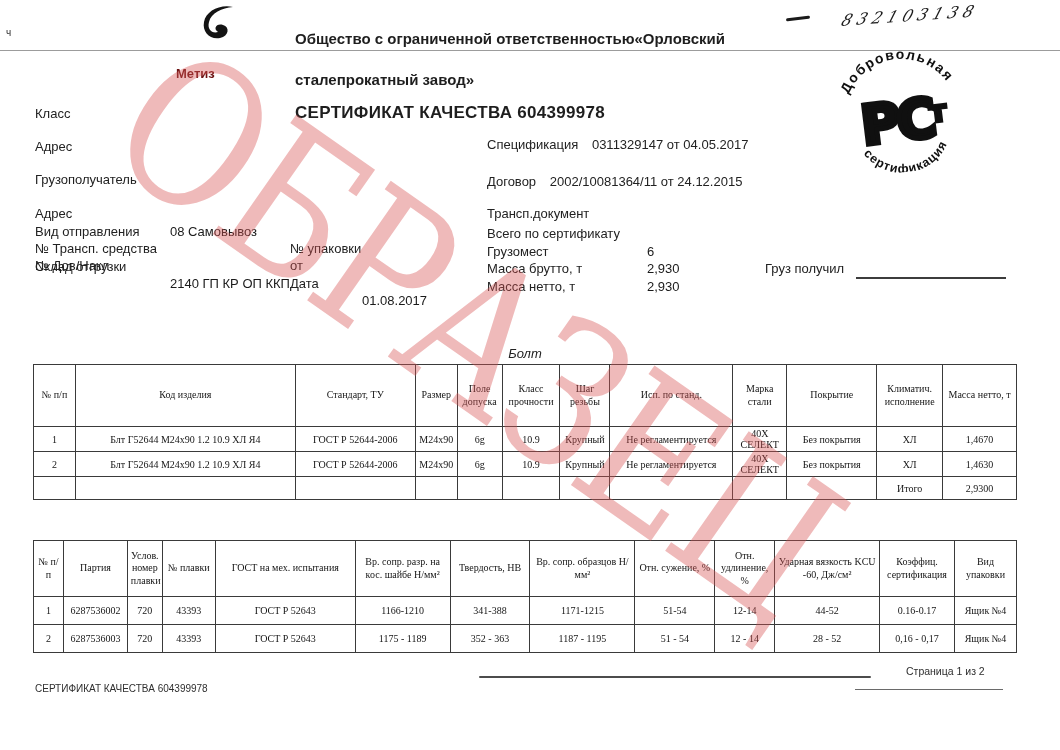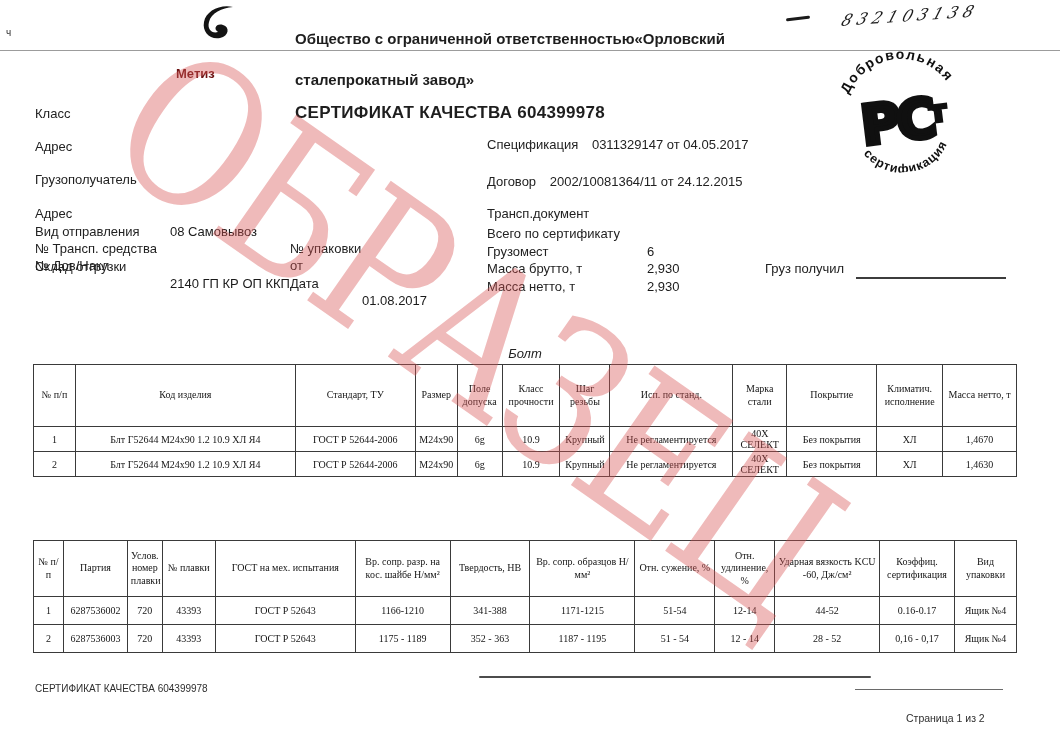--- a/index.html
+++ b/index.html
@@ -53,21 +53,21 @@
   #bolt-table thead tr{height:62px;}
   #bolt-table tbody tr{height:23px;}
   #quality-table thead tr{height:56px;}
   #quality-table tbody tr{height:28px;}
   table.doc th{line-height:1.25;}
 
   
   .smudge-a{position:absolute;left:479px;top:676px;width:392px;height:2px;background:#4c4c4c;border-radius:2px;}
   .smudge-b{position:absolute;left:855px;top:689px;width:148px;height:1px;background:#6a6a6a;}
   .footer-left{position:absolute;left:35px;top:683px;font-size:10px;color:#2e2e2e;}
-  .footer-right{position:absolute;left:906px;top:712px;font-size:10.5px;color:#2e2e2e;}
+  .footer-right{position:absolute;left:906px;top:665px;font-size:10.5px;color:#2e2e2e;}
   .corner-mark{position:absolute;left:6px;top:27px;font-size:10px;color:#333;}
 
   
   .watermark{
     position:absolute;left:196px;top:16px;z-index:60;pointer-events:none;
     font-family:"DejaVu Serif",serif;font-size:200px;line-height:1;
     color:rgba(216,82,82,0.40);letter-spacing:-6px;
     transform:rotate(35deg) scaleX(0.82);transform-origin:0 0;
   }
 </style>
@@ -210,20 +210,34 @@
           <td>М24х90</td>
           <td>6g</td>
           <td>10.9</td>
           <td>Крупный</td>
           <td>Не регламентируется</td>
           <td>40Х СЕЛЕКТ</td>
           <td>Без покрытия</td>
           <td>ХЛ</td>
           <td>1,4630</td>
         </tr>
+        <tr>
+          <td></td>
+          <td></td>
+          <td></td>
+          <td></td>
+          <td></td>
+          <td></td>
+          <td></td>
+          <td></td>
+          <td></td>
+          <td></td>
+          <td>Итого</td>
+          <td>2,9300</td>
+        </tr>
       </tbody>
   </table>
 
   <table class="doc" id="quality-table" style="top:540px">
     <colgroup>
       <col style="width:3.05%">
         <col style="width:6.50%">
         <col style="width:3.56%">
         <col style="width:5.39%">
       <col style="width:14.23%">

